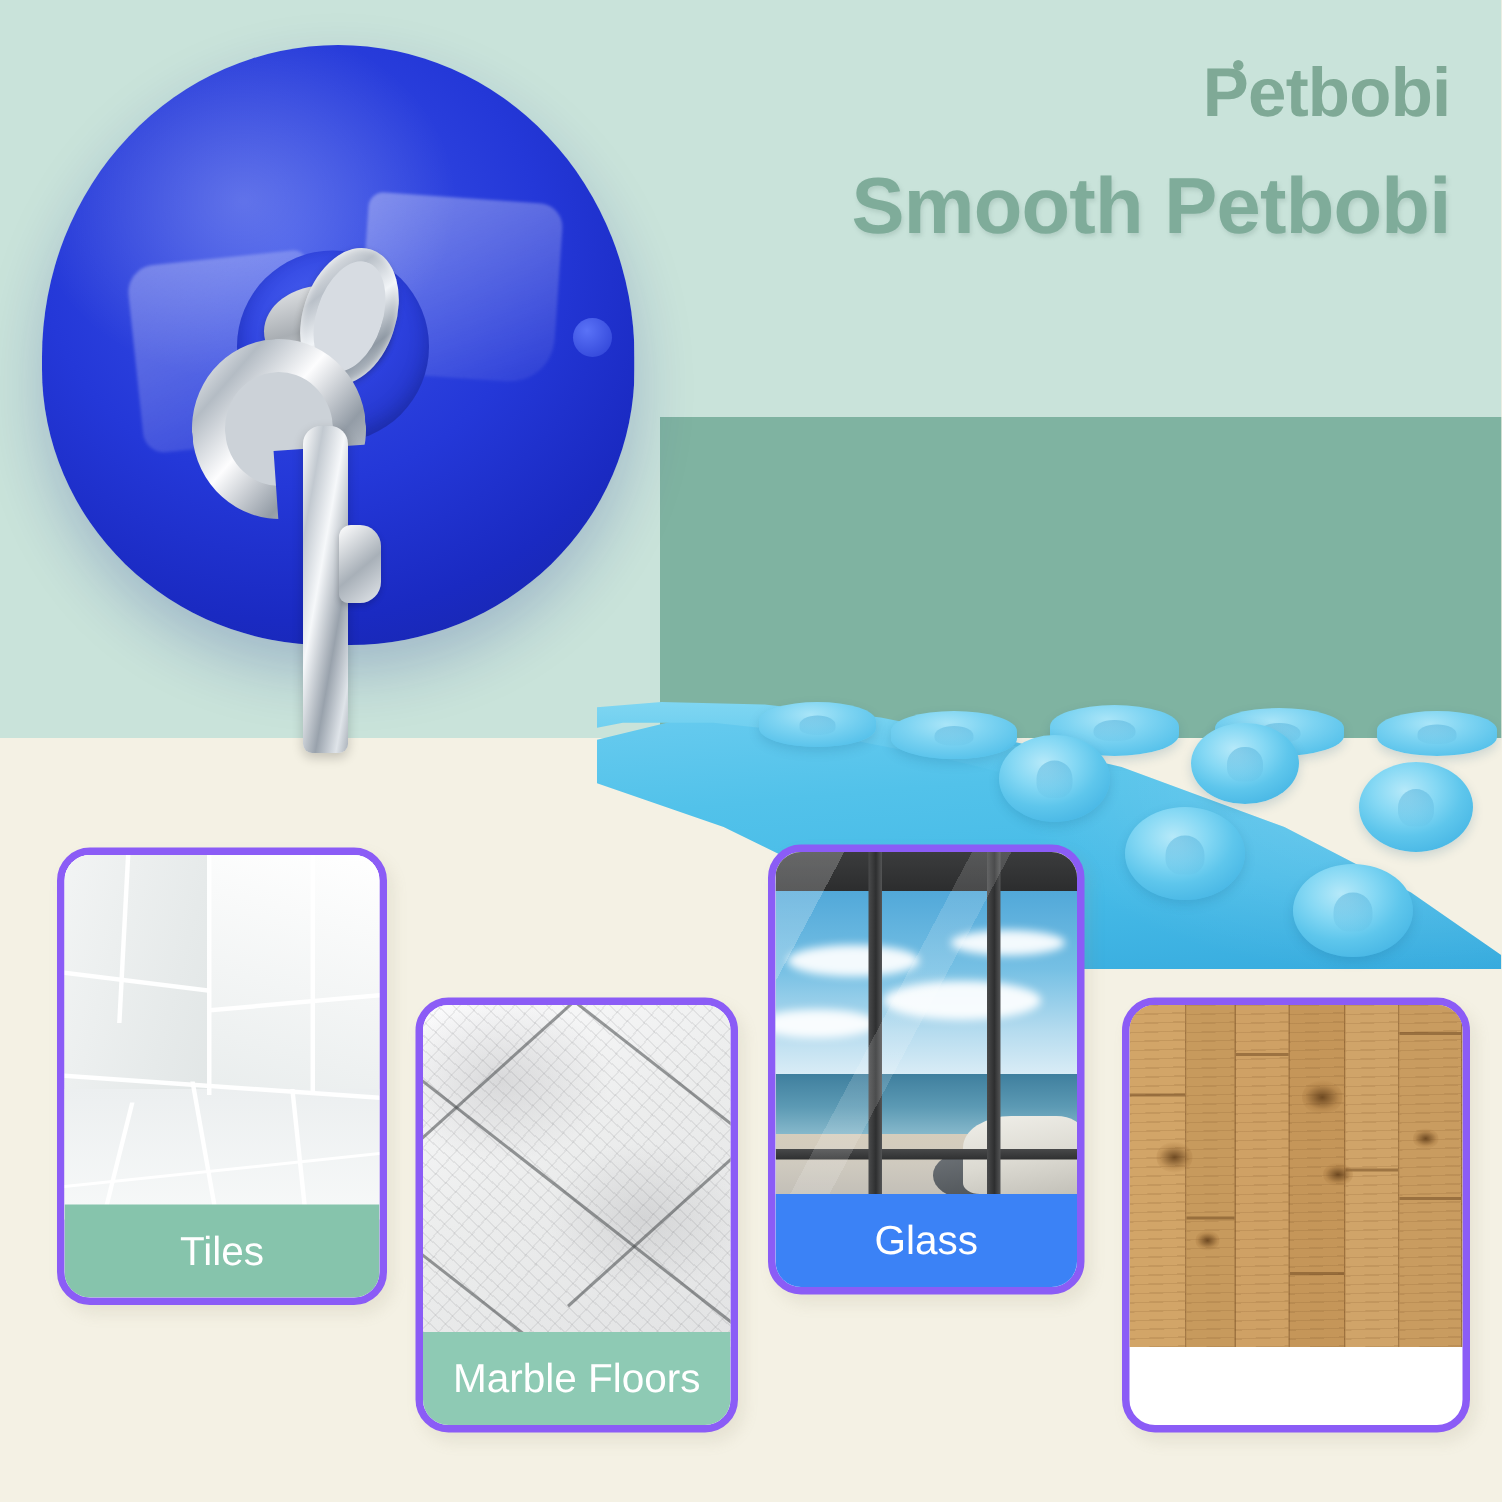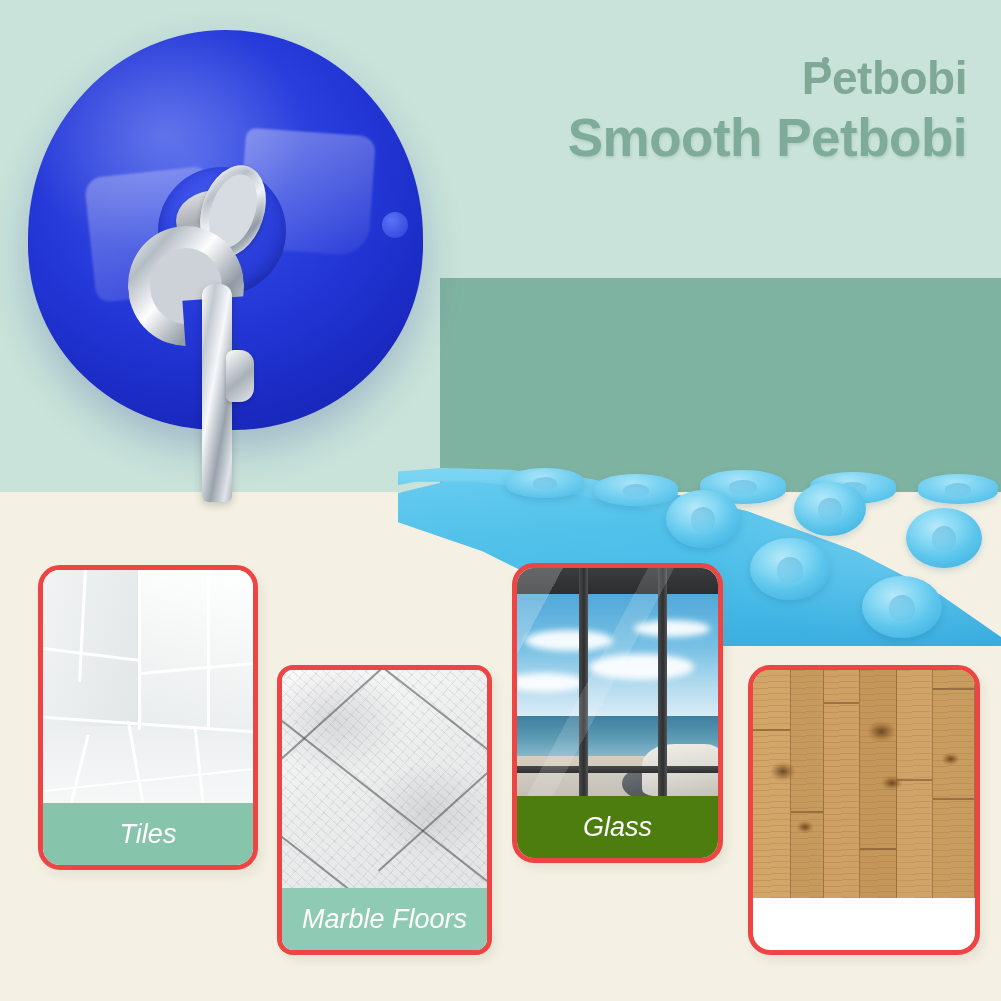--- a/index.html
+++ b/index.html
@@ -31,21 +31,21 @@
   .logo {
     position:absolute; right:34px; top:38px;
     font-size:46px; font-weight:bold; letter-spacing:-0.5px;
     color:#7fa996;
     line-height:1;
   }
   .logo .dot {
     display:inline-block; width:7px; height:7px; border-radius:50%;
     background:#7fa996; position:absolute; left:20px; top:2px;
   }
-  .logo-inner { position:relative; display:inline-block;margin-top:17px; }
+  .logo-inner { position:relative; display:inline-block; }
 
   
   .headline {
     position:absolute; right:34px; top:104px; width:580px;
     text-align:right;
     font-size:53px; font-weight:bold; line-height:1.27;
     letter-spacing:-0.5px;
     text-shadow:1px 2px 3px rgba(120,150,140,.28);
   }
   .hl-white { color:#ffffff; }
@@ -163,48 +163,47 @@
     border-radius:50% 50% 40% 40%;
   }
   .cupdot.flat {
     border-radius:50%/42%;
     background:radial-gradient(ellipse 70% 80% at 44% 28%, #a9e5f8 0%, #7ed4f2 45%, #53c0ea 100%);
   }
 
   
   .card {
     position:absolute;
-    border:5px solid #ef4444;
+    border:5px solid #8b5cf6;
     border-radius:22px;
     overflow:hidden;
     background:#fff;
     box-shadow:4px 6px 10px rgba(150,140,110,.14);
-    font-style:italic;
   }
   .card .photo { position:absolute; left:0; top:0; right:0; }
   .card .label {
     position:absolute; left:0; right:0; bottom:0;
     color:#ffffff;
     text-align:center;
     font-size:27px;
     line-height:1;
     display:flex; align-items:center; justify-content:center;
   }
 
   #card-tiles   { left:38px;  top:565px; width:220px; height:305px; }
   #card-tiles   .photo { height:243px; }
   #card-tiles   .label { height:62px; background:#86c4ac; }
 
-  #card-marble  { left:277px; top:665px; width:215px; height:290px;border-radius:16px; }
+  #card-marble  { left:277px; top:665px; width:215px; height:290px; }
   #card-marble  .photo { height:228px; }
   #card-marble  .label { height:62px; background:#8ecab4; }
 
   #card-glass   { left:512px; top:563px; width:211px; height:300px; }
   #card-glass   .photo { height:238px; }
-  #card-glass   .label { height:62px; background:#4d7c0f; }
+  #card-glass   .label { height:62px; background:#3b82f6; }
 
   #card-wood    { left:748px; top:665px; width:232px; height:290px; }
   #card-wood    .photo { height:228px; }
   #card-wood    .label { height:62px; background:#97cfbb; }
 
   
   .tiles-art {
     position:absolute; inset:0;
     background:linear-gradient(160deg,#fdfdfd 0%,#eef1f1 42%,#e3e8e8 100%);
   }

